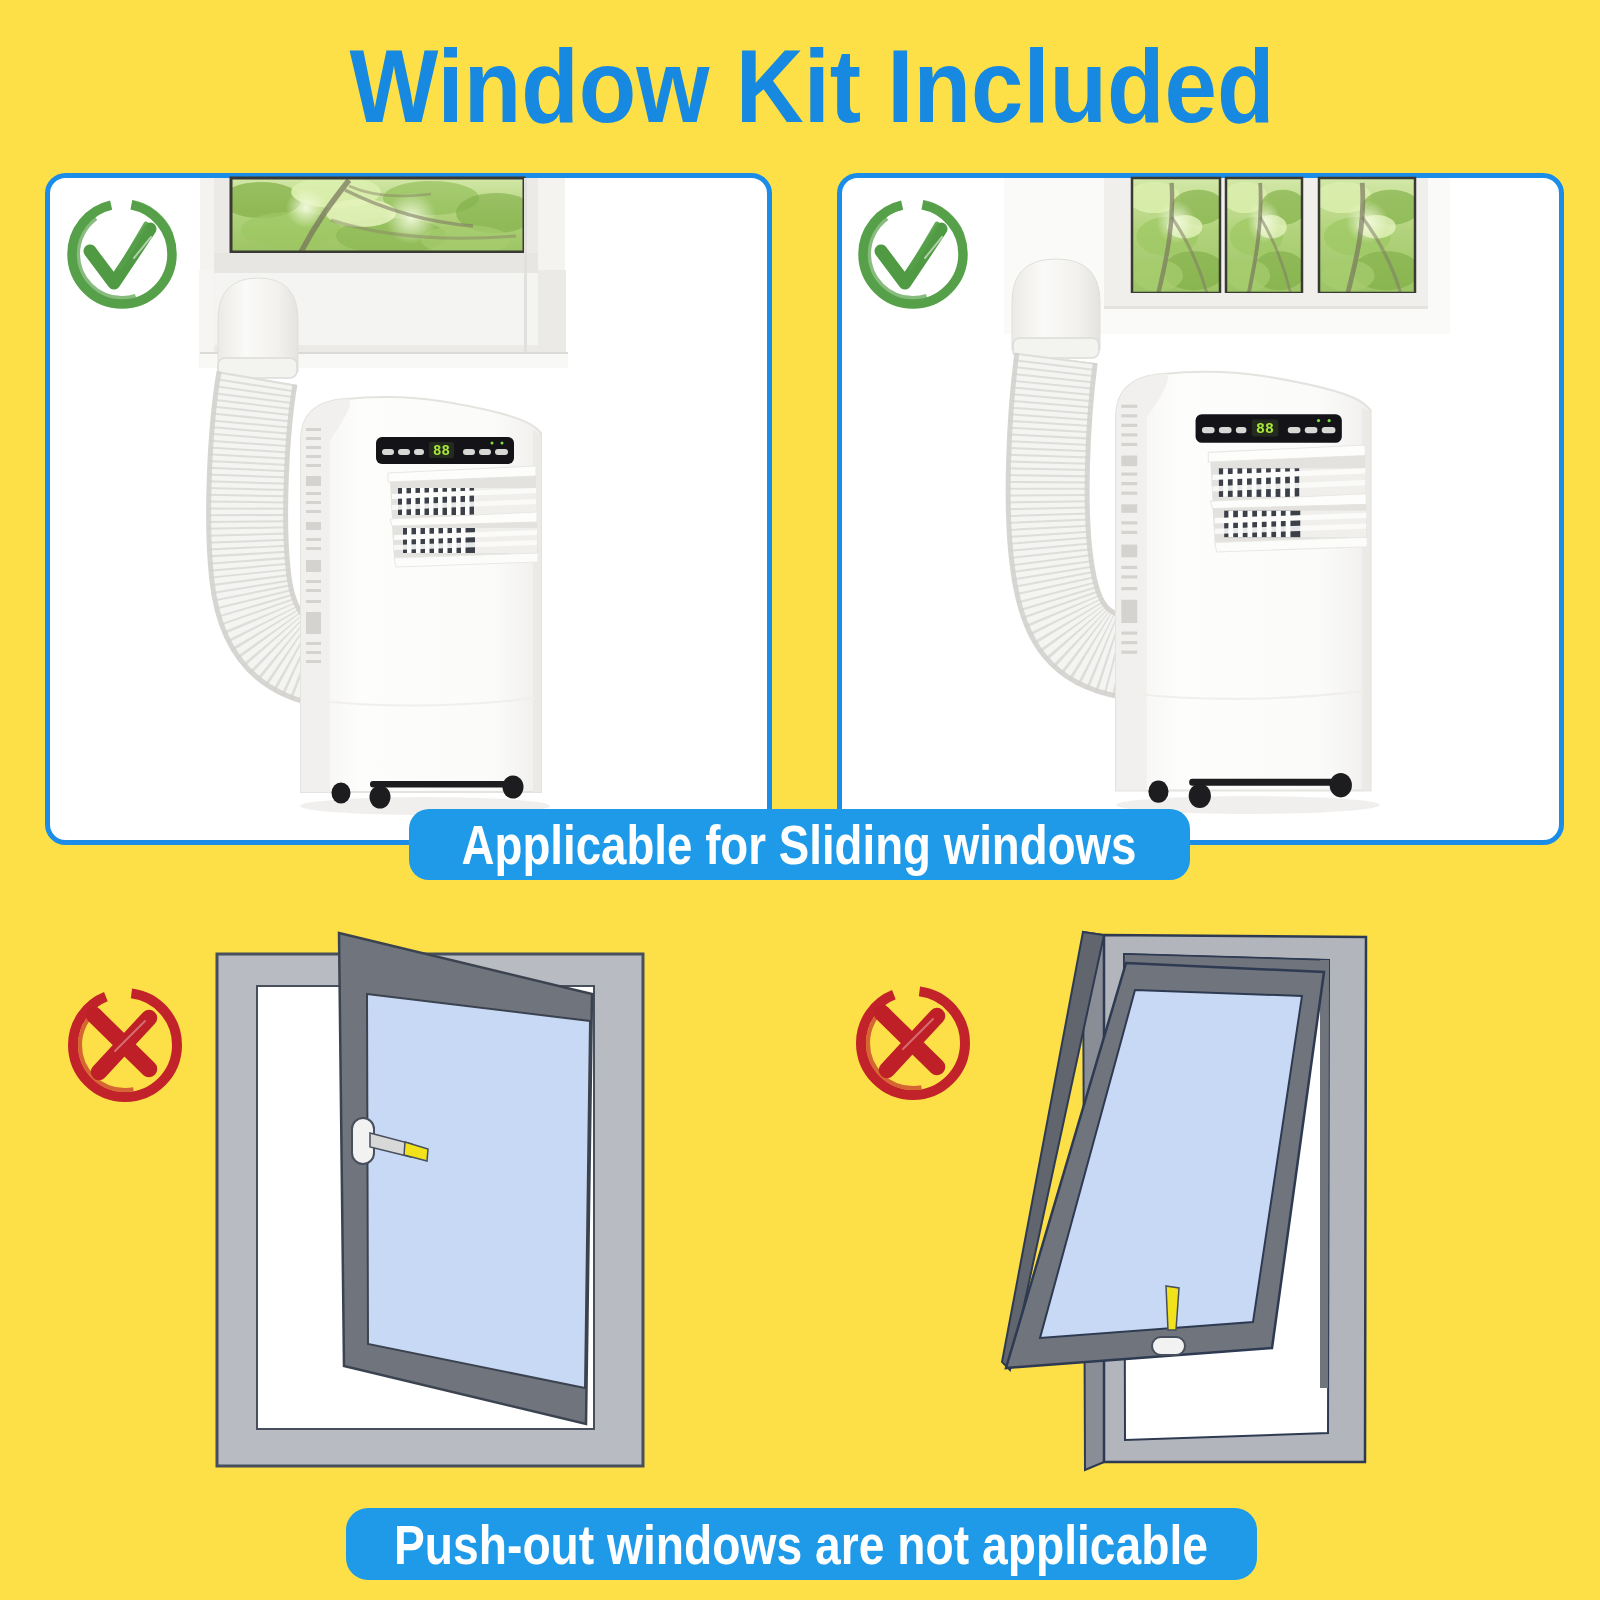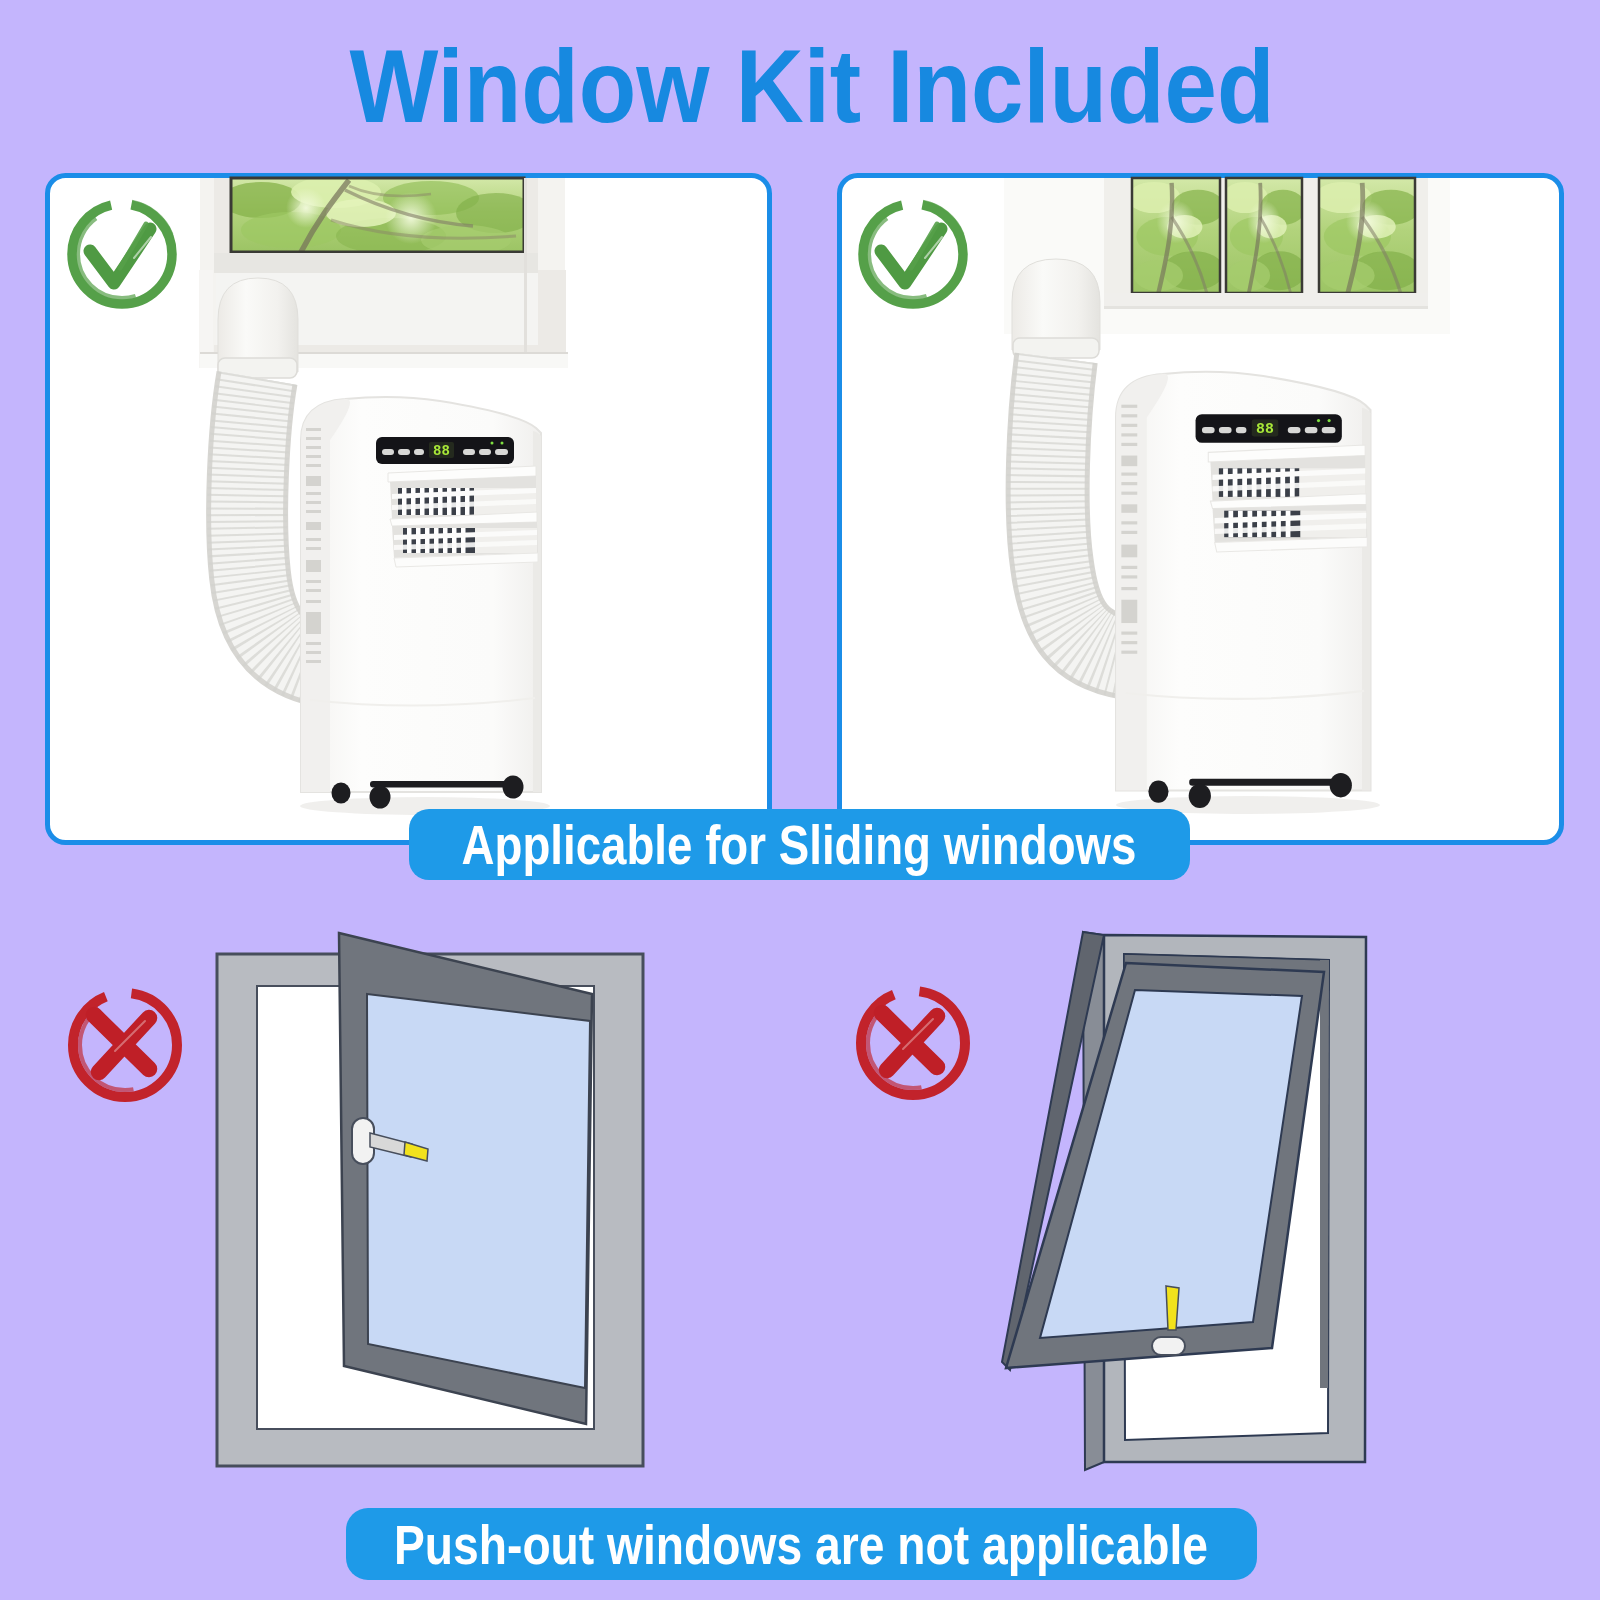--- a/index.html
+++ b/index.html
@@ -1,16 +1,16 @@
 <!DOCTYPE html>
 <html><head>
 <meta charset="utf-8">
 <style>
   html,body{margin:0;padding:0;background:#ffffff;}
-  #page{position:relative;width:1600px;height:1600px;background:#c4b5fd;overflow:hidden;
+  #page{position:relative;width:1600px;height:1600px;background:#fde047;overflow:hidden;
         font-family:"Liberation Sans", sans-serif;}
   svg{display:block}
 </style>
 </head>
 <body>
 <div id="page">
 <svg width="1600" height="1600" viewBox="0 0 1600 1600">
 <defs>
   <linearGradient id="treebg" x1="0" y1="0" x2="0" y2="1">
     <stop offset="0" stop-color="#d3e8a8"></stop>

